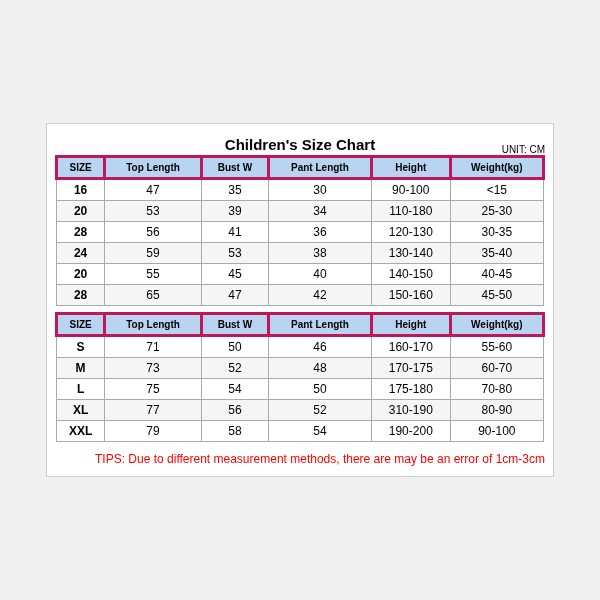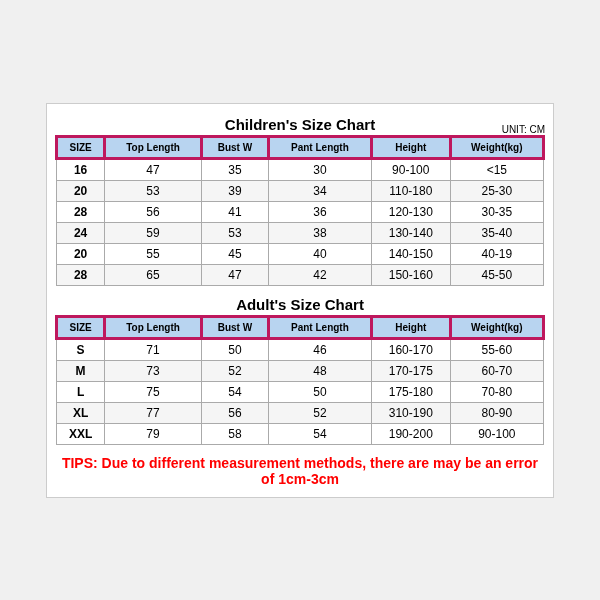--- a/index.html
+++ b/index.html
@@ -58,24 +58,23 @@
       border: 1px solid #aaa;
       padding: 3px 3px;
       text-align: center;
       font-size: 12px;
     }
     tbody td:first-child {
       font-weight: bold;
     }
     .tips {
       color: red;
-      font-size: 14px;
-      text-align: center;
+      font-size: 12px;
+      text-align: right;
       padding: 4px 0 2px;
-      font-weight: bold;
     }
   </style>
 </head>
 <body>
 
 <div class="chart-container">
 
   <div class="section-title">
     <span>Children's Size Chart</span>
     <span class="unit-label">UNIT: CM</span>
@@ -124,36 +123,33 @@
           <td>38</td>
           <td>130-140</td>
           <td>35-40</td>
         </tr>
         <tr>
           <td>20</td>
           <td>55</td>
           <td>45</td>
           <td>40</td>
           <td>140-150</td>
-          <td>40-19</td>
+          <td>40-45</td>
         </tr>
         <tr>
           <td>28</td>
           <td>65</td>
           <td>47</td>
           <td>42</td>
           <td>150-160</td>
           <td>45-50</td>
         </tr>
       </tbody>
   </table>
 
-  <div class="section-title">
-    <span>Adult's Size Chart</span>
-  </div>
 
   <table>
     <thead>
       <tr>
         <th>SIZE</th>
         <th>Top Length</th>
         <th>Bust W</th>
         <th>Pant Length</th>
         <th>Height</th>
         <th>Weight(kg)</th>

